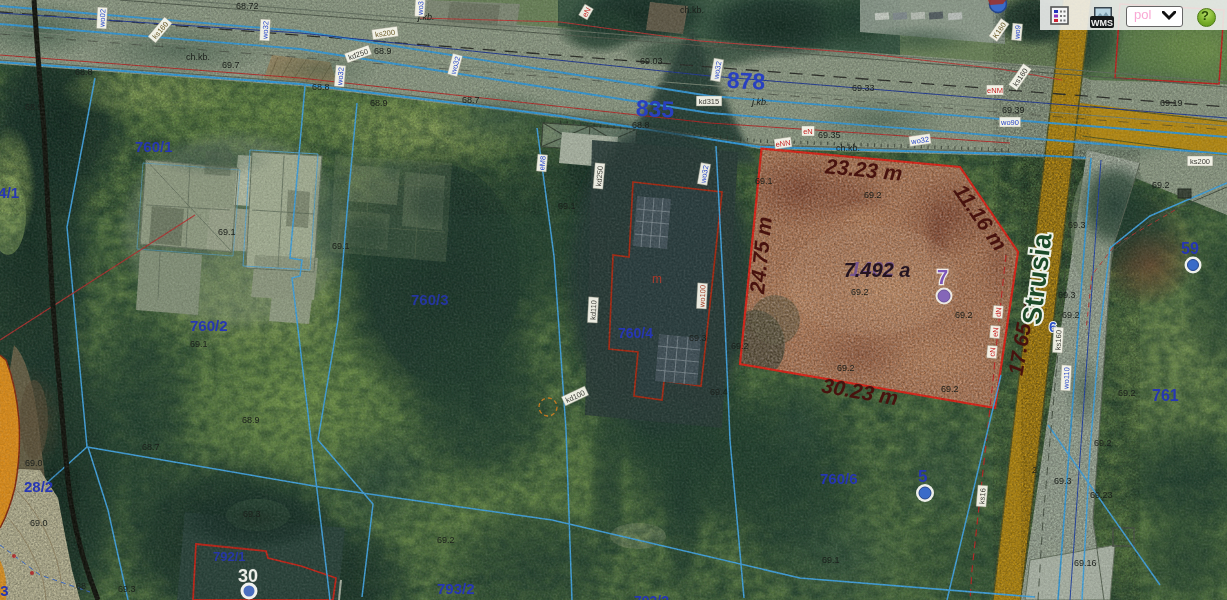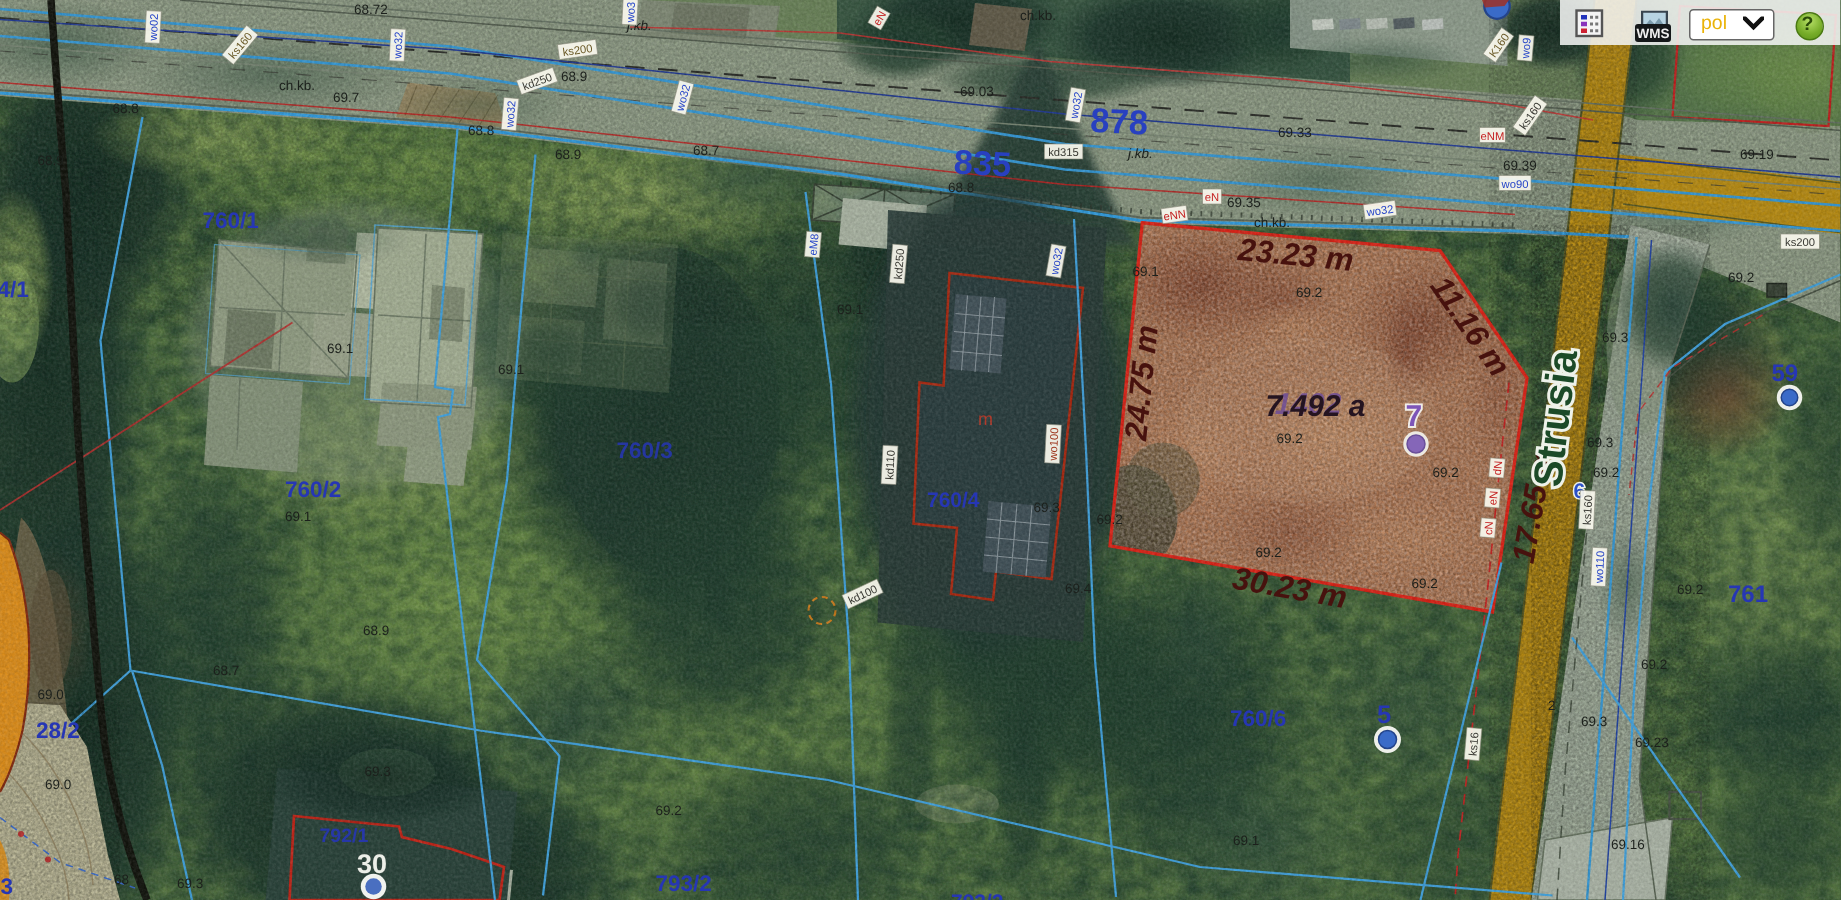--- a/index.html
+++ b/index.html
@@ -649,20 +649,20 @@
 
 <svg width="26" height="24" style="left:1090px;top:7px;">
  <rect x="4" y="0" width="18" height="13" fill="#38444e"></rect>
  <rect x="5.5" y="1.5" width="15" height="10" fill="#b8d4e2"></rect>
  <path d="M5.5,11.5 L10,6 L13,9 L16,5 L20.5,11.5 Z" fill="#7a9aac"></path>
  <rect x="0" y="9" width="24" height="12" rx="2" fill="#15181a"></rect>
  <text x="12" y="18.5" font-size="9" font-weight="bold" fill="#f0f0f0" text-anchor="middle" font-family="Liberation Sans">WMS</text>
 </svg>
 
 <div style="position:absolute;left:1126px;top:6px;width:55px;height:19px;background:#fff;border:1.6px solid #666;border-radius:3px;"></div>
-<div style="position:absolute;left:1134px;top:7px;font-size:13px;color:#eab308;">pol</div>
+<div style="position:absolute;left:1134px;top:7px;font-size:13px;color:#f9a8d4;">pol</div>
 <svg width="14" height="10" style="left:1162px;top:11px;">
  <path d="M1,1 L7,7 L13,1" fill="none" stroke="#111" stroke-width="3" stroke-linecap="round"></path>
 </svg>
 
 <div style="position:absolute;left:1197px;top:8px;width:17px;height:17px;border-radius:50%;background:radial-gradient(circle at 50% 30%,#b6df66,#76ac28 60%,#5d9418);border:1px solid #4a7a12;"></div>
 <div style="position:absolute;left:1201px;top:7.5px;font-size:13px;font-weight:bold;color:#2a4a08;">?</div>
 </div>
 
 </body></html>

